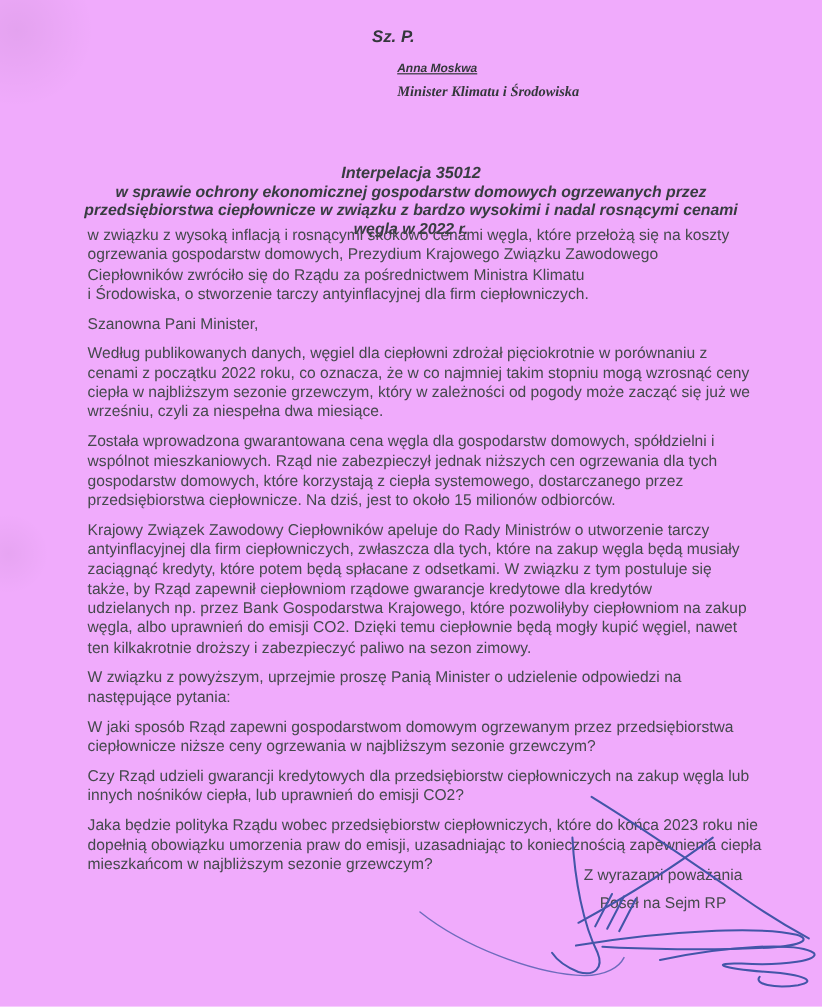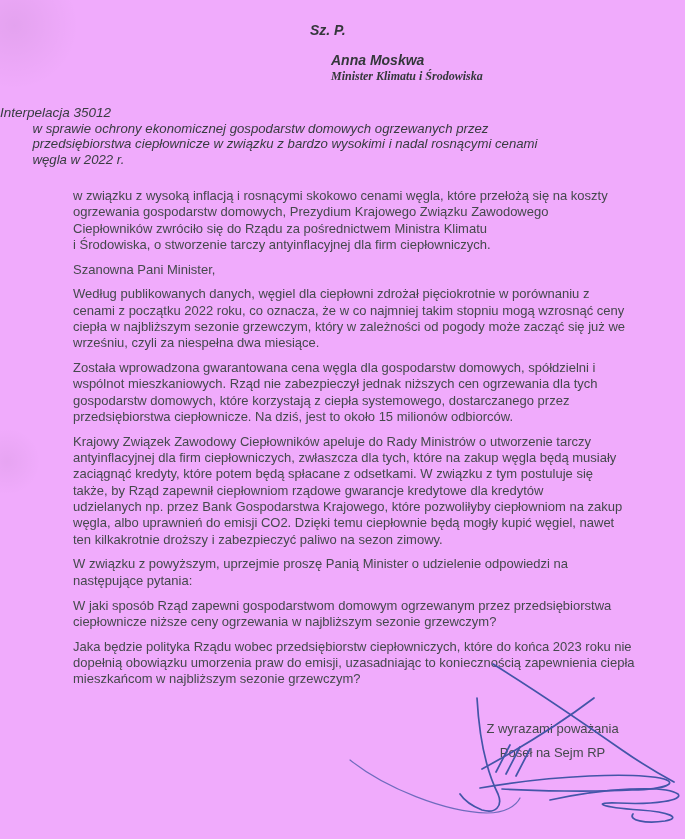--- a/index.html
+++ b/index.html
@@ -24,35 +24,37 @@
   }
   .salutation {
     position: absolute;
     left: 310px; top: 22px;
     font-size: 14px; font-weight: bold; font-style: italic;
     color: #34373b;
   }
   .recipient-name {
     position: absolute;
     left: 331px; top: 52px;
-    font-size: 14px; font-weight: bold; font-style: italic;
+    font-size: 10px; font-weight: bold; font-style: italic;
     color: #34373b;
+    text-decoration: underline;
   }
   .recipient-title {
     position: absolute;
     left: 331px; top: 69px;
     font-family: "Liberation Serif", serif;
     font-size: 12px; font-weight: bold; font-style: italic;
     color: #34373b;
   }
   .title-block {
     position: absolute;
-    left: 0; top: 105px;
+    left: 0; top: 136px;
     width: 685px;
-    font-weight: normal; font-style: italic;
+    text-align: center;
+    font-weight: bold; font-style: italic;
     color: #383c41;
   }
   .title-heading {
     font-size: 13.5px;
     line-height: 15.5px;
   }
   .title-subject {
     font-size: 13.2px;
     line-height: 15.5px;
     white-space: pre-line;
@@ -131,20 +133,22 @@
 antyinflacyjnej dla firm ciepłowniczych, zwłaszcza dla tych, które na zakup węgla będą musiały
 zaciągnąć kredyty, które potem będą spłacane z odsetkami. W związku z tym postuluje się
 także, by Rząd zapewnił ciepłowniom rządowe gwarancje kredytowe dla kredytów
 udzielanych np. przez Bank Gospodarstwa Krajowego, które pozwoliłyby ciepłowniom na zakup
 węgla, albo uprawnień do emisji CO2. Dzięki temu ciepłownie będą mogły kupić węgiel, nawet
 ten kilkakrotnie droższy i zabezpieczyć paliwo na sezon zimowy.</p>
     <p>W związku z powyższym, uprzejmie proszę Panią Minister o udzielenie odpowiedzi na
 następujące pytania:</p>
     <p>W jaki sposób Rząd zapewni gospodarstwom domowym ogrzewanym przez przedsiębiorstwa
 ciepłownicze niższe ceny ogrzewania w najbliższym sezonie grzewczym?</p>
+    <p>Czy Rząd udzieli gwarancji kredytowych dla przedsiębiorstw ciepłowniczych na zakup węgla lub
+innych nośników ciepła, lub uprawnień do emisji CO2?</p>
     <p>Jaka będzie polityka Rządu wobec przedsiębiorstw ciepłowniczych, które do końca 2023 roku nie
 dopełnią obowiązku umorzenia praw do emisji, uzasadniając to koniecznością zapewnienia ciepła
 mieszkańcom w najbliższym sezonie grzewczym?</p>
   </div>
 
   <div class="closing-block">
     <div>Z wyrazami poważania</div>
     <div>Poseł na Sejm RP</div>
   </div>
 

